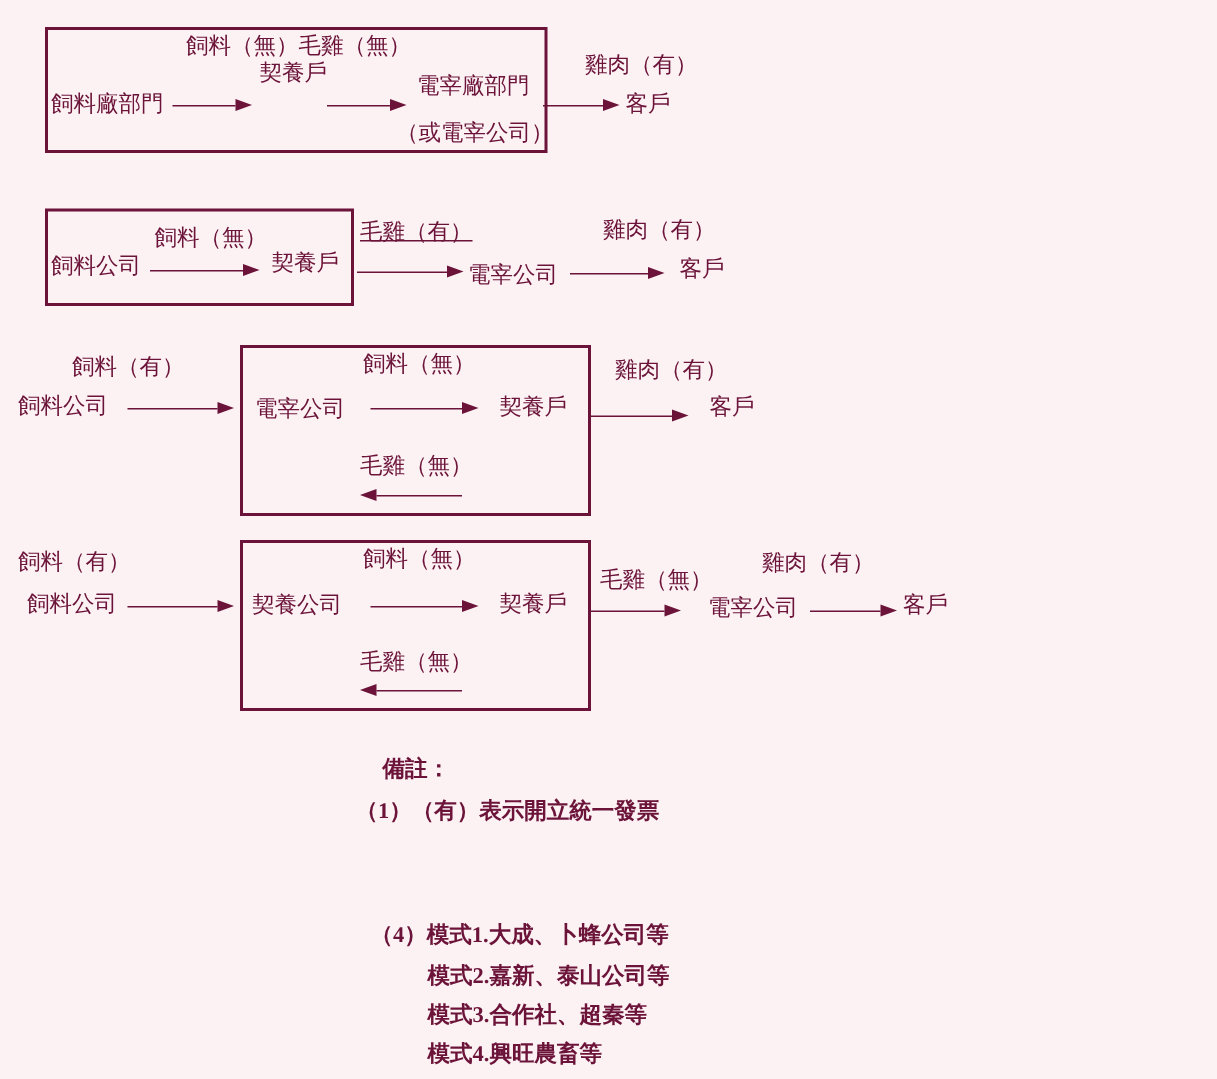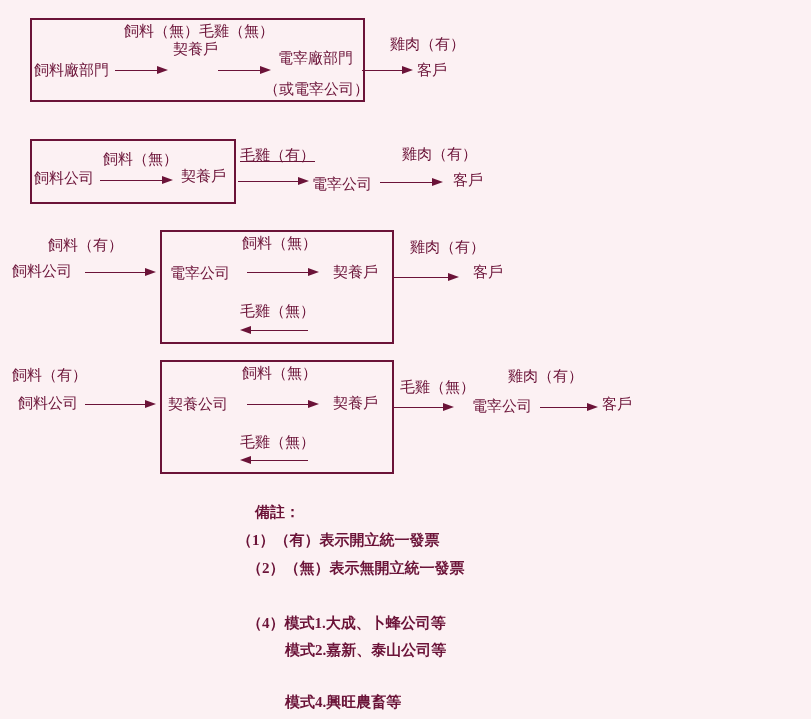--- a/index.html
+++ b/index.html
@@ -111,18 +111,18 @@
   <div class="arw l" style="left:251px;top:460px;width:57px;"></div>
   <div class="t" style="left:400px;top:379px;">毛雞（無）</div>
   <div class="arw r" style="left:392px;top:407px;width:51px;"></div>
   <div class="t" style="left:472px;top:398px;">電宰公司</div>
   <div class="t" style="left:508px;top:368px;">雞肉（有）</div>
   <div class="arw r" style="left:540px;top:407px;width:47px;"></div>
   <div class="t" style="left:602px;top:396px;">客戶</div>
 
   <div class="note" style="left:255px;top:503px;">備註：</div>
   <div class="note" style="left:237px;top:531px;">（1）（有）表示開立統一發票</div>
-  <div class="note" style="left:247px;top:559px;">（2）（無）表示無開立統一發票</div>
   <div class="note" style="left:247px;top:614px;">（4）模式1.大成、卜蜂公司等</div>
   <div class="note" style="left:285px;top:641px;">模式2.嘉新、泰山公司等</div>
+  <div class="note" style="left:285px;top:667px;">模式3.合作社、超秦等</div>
   <div class="note" style="left:285px;top:693px;text-align:right;">模式4.興旺農畜等</div>
 
 </div>
 
 </body></html>

